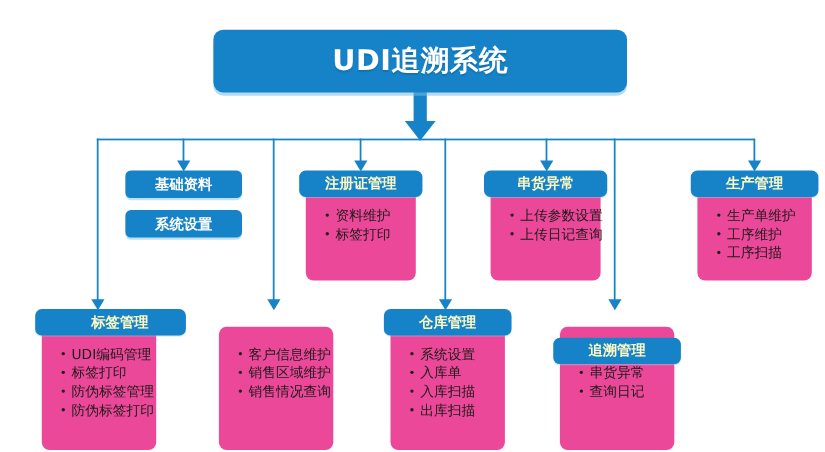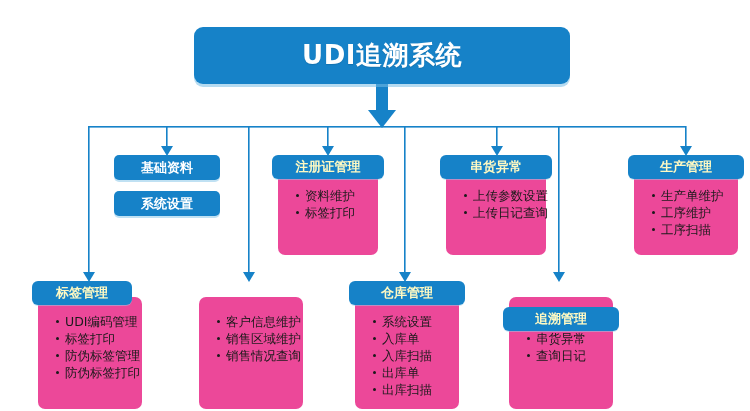--- a/index.html
+++ b/index.html
@@ -154,21 +154,21 @@
     <div class="card-body" style="left:6px;width:104px;height:84px;">
       <ul class="card-list">
         <li>生产单维护</li>
         <li>工序维护</li>
         <li>工序扫描</li>
       </ul>
     </div>
   </div>
 
   <div class="card" style="left:32px;top:281px;width:116px;height:128px;">
-    <div class="card-head" style="width:100px;">标签管理</div>
+    <div class="card-head" style="width:120px;padding-left:17px;">标签管理</div>
     <div class="card-body" style="left:6px;width:104px;height:112px;">
       <ul class="card-list">
         <li>UDI编码管理</li>
         <li>标签打印</li>
         <li>防伪标签管理</li>
         <li>防伪标签打印</li>
       </ul>
     </div>
   </div>
 
@@ -182,21 +182,20 @@
     </div>
   </div>
 
   <div class="card" style="left:349px;top:281px;width:116px;height:92px;">
     <div class="card-head" style="width:116px;">仓库管理</div>
     <div class="card-body" style="left:6px;width:104px;height:112px;">
       <ul class="card-list">
         <li>系统设置</li>
         <li>入库单</li>
         <li>入库扫描</li>
-        <li>出库单</li>
         <li>出库扫描</li>
       </ul>
     </div>
   </div>
 
   <div class="card" style="left:503px;top:281px;width:116px;height:128px;">
     <div class="card-head" style="width:116px;margin-top:26px;">追溯管理</div>
     <div class="card-body" style="left:6px;width:104px;height:112px;">
       <ul class="card-list">
         <li>追溯查询</li>

